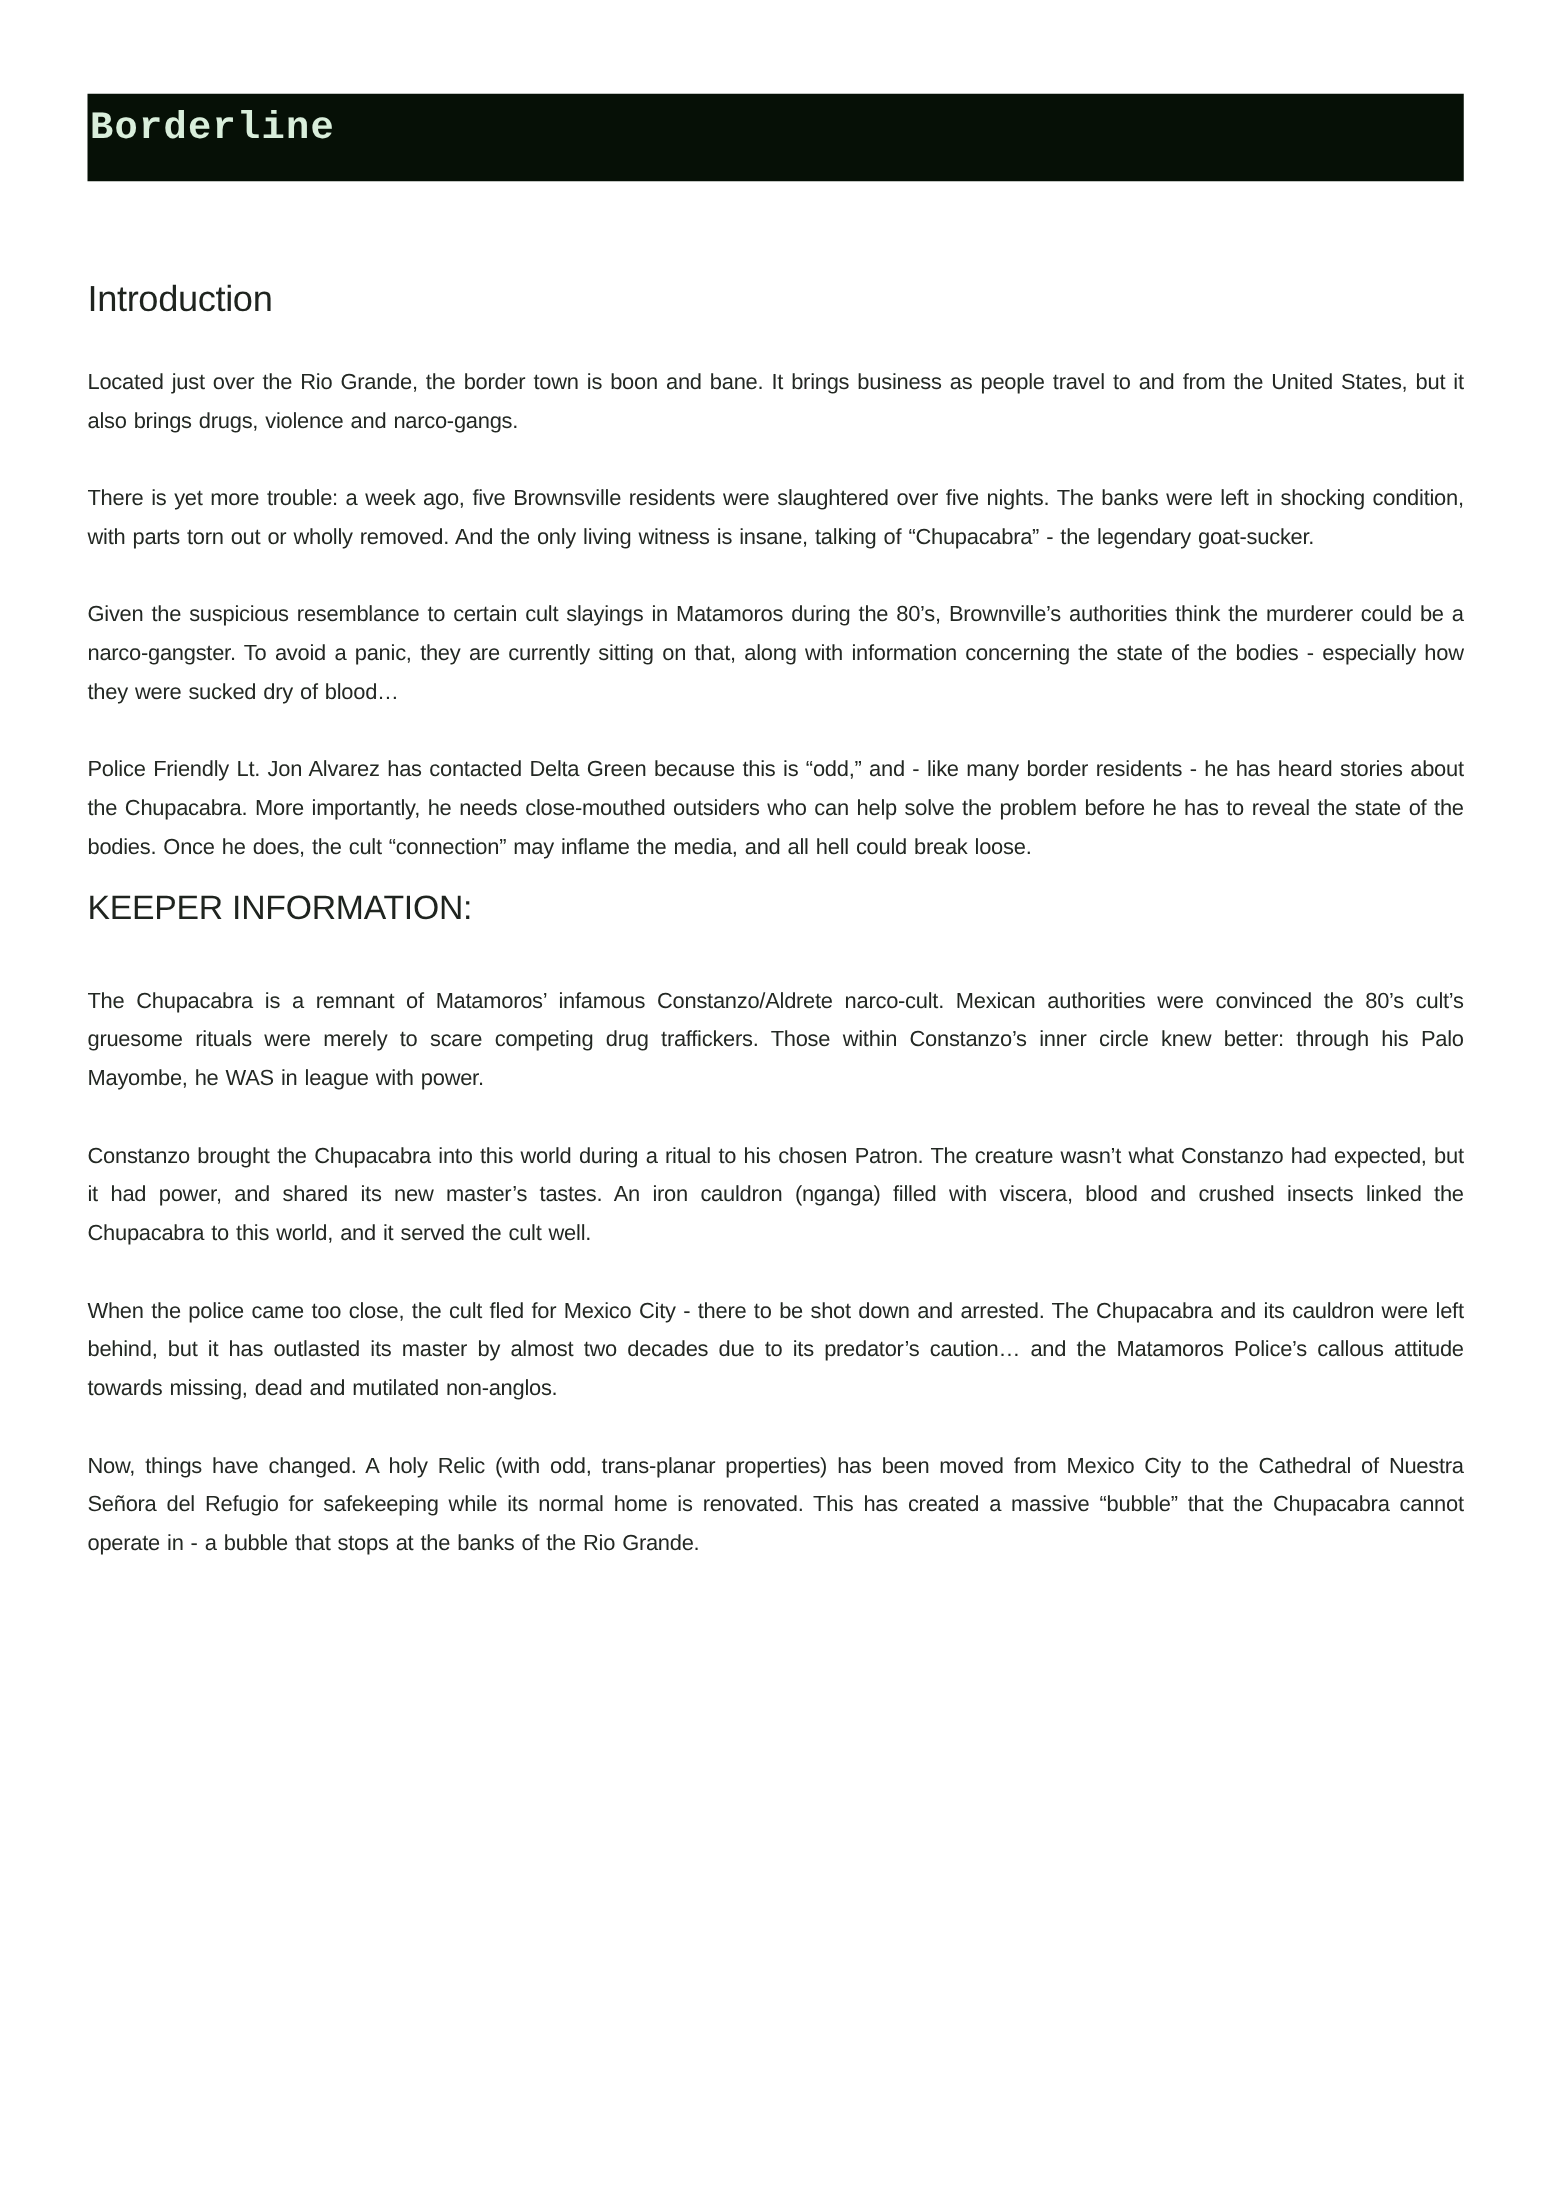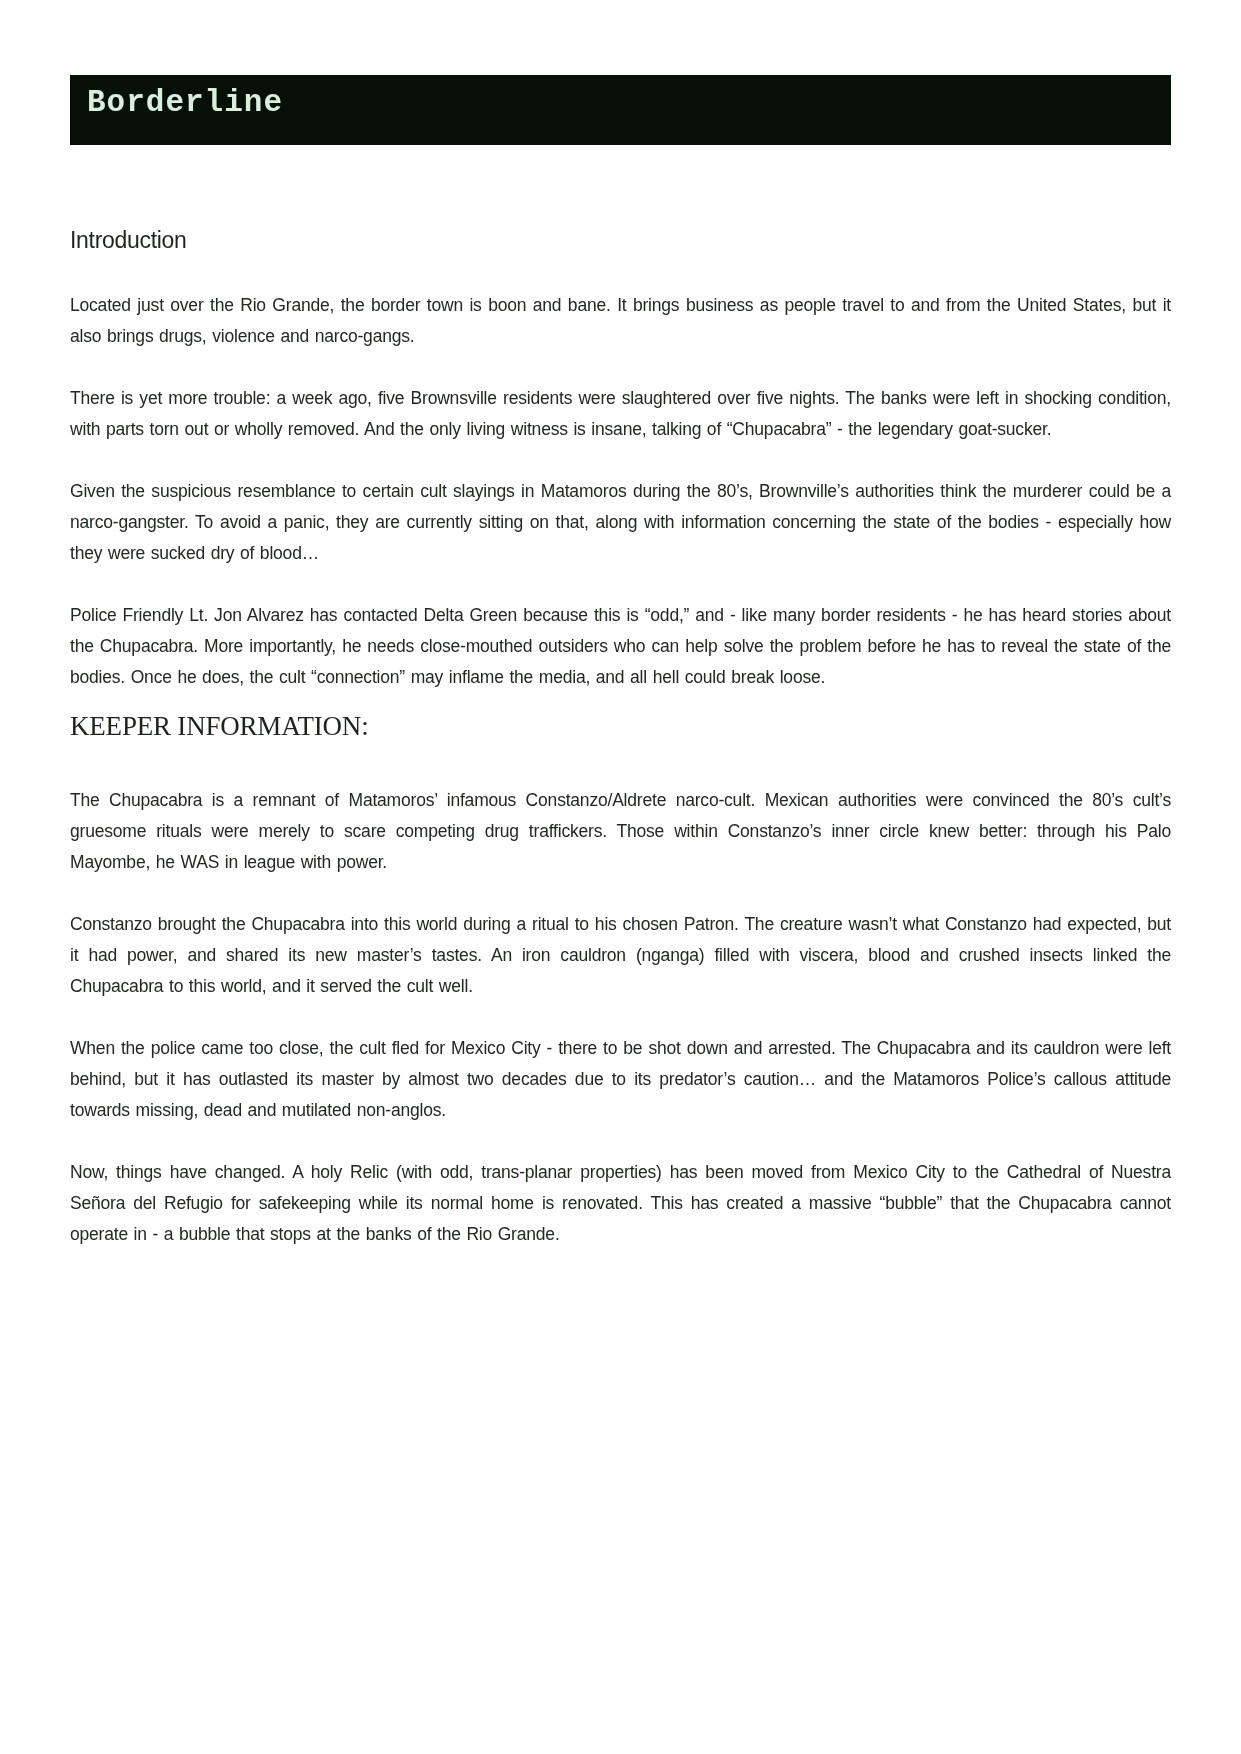--- a/index.html
+++ b/index.html
@@ -16,46 +16,45 @@
     box-sizing: border-box;
     padding: 75px 70px 0 70px;
     font-family: "Liberation Sans", "DejaVu Sans", sans-serif;
     color: #232823;
     overflow: hidden;
   }
   .banner {
     background: #061006;
     height: 70px;
     box-sizing: border-box;
-    padding: 11px 0 0 17px;
+    padding: 11px 0 0 2px;
   }
   .banner .title {
     font-family: "Liberation Mono", "DejaVu Sans Mono", monospace;
     font-weight: bold;
     font-size: 31px;
     line-height: 1.1;
     color: #d9eedb;
     letter-spacing: 1px;
   }
   h1.intro-heading {
     margin: 77px 0 32px 0;
-    font-size: 23px;
+    font-size: 29px;
     line-height: 36px;
     font-weight: normal;
     color: #1f241f;
     letter-spacing: -0.3px;
   }
   h2.keeper-heading {
     margin: -14px 0 42px 0;
     font-size: 27px;
     line-height: 33px;
     font-weight: normal;
     color: #1f241f;
     letter-spacing: -0.2px;
-    font-family: Liberation Serif, serif;
   }
   .content p {
     margin: 0 0 31px 0;
     font-size: 17.5px;
     line-height: 31px;
     text-align: justify;
     letter-spacing: -0.2px;
     word-spacing: 1px;
     color: #232823;
   }

